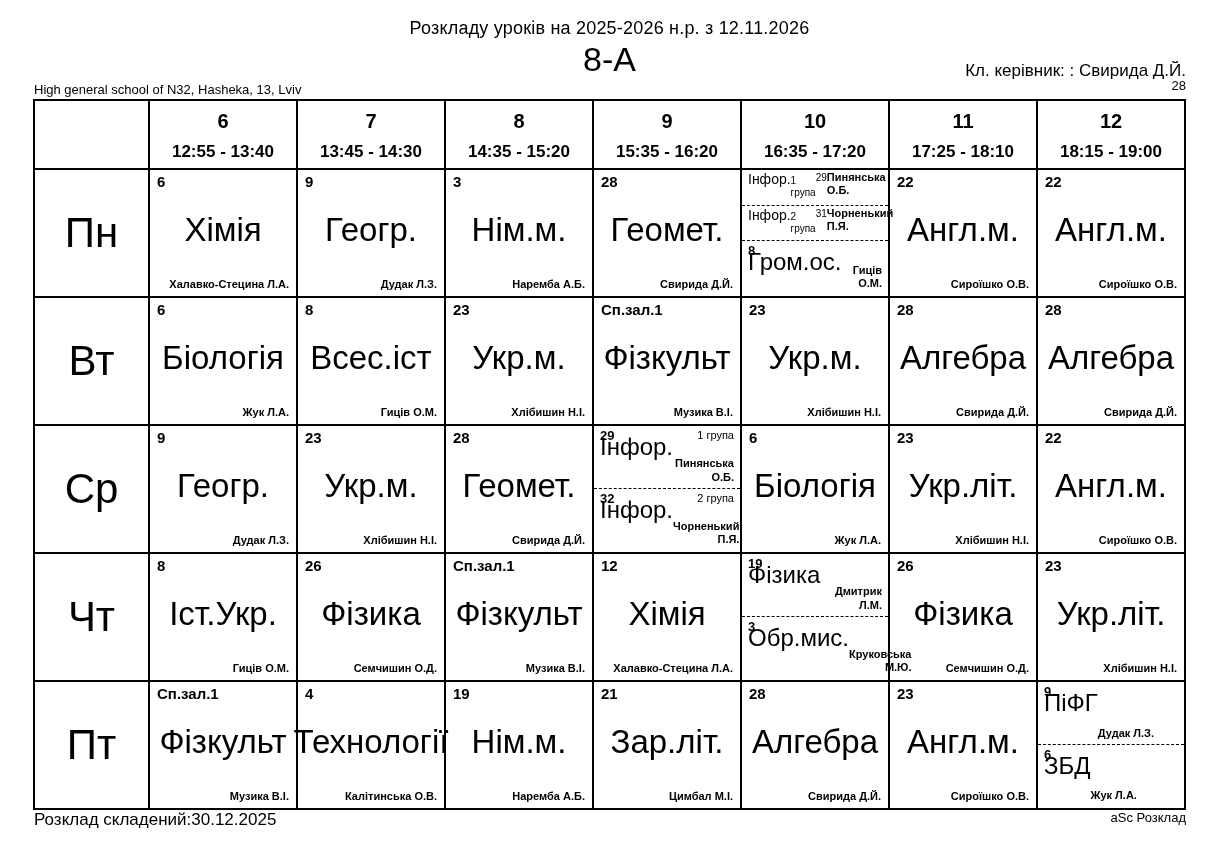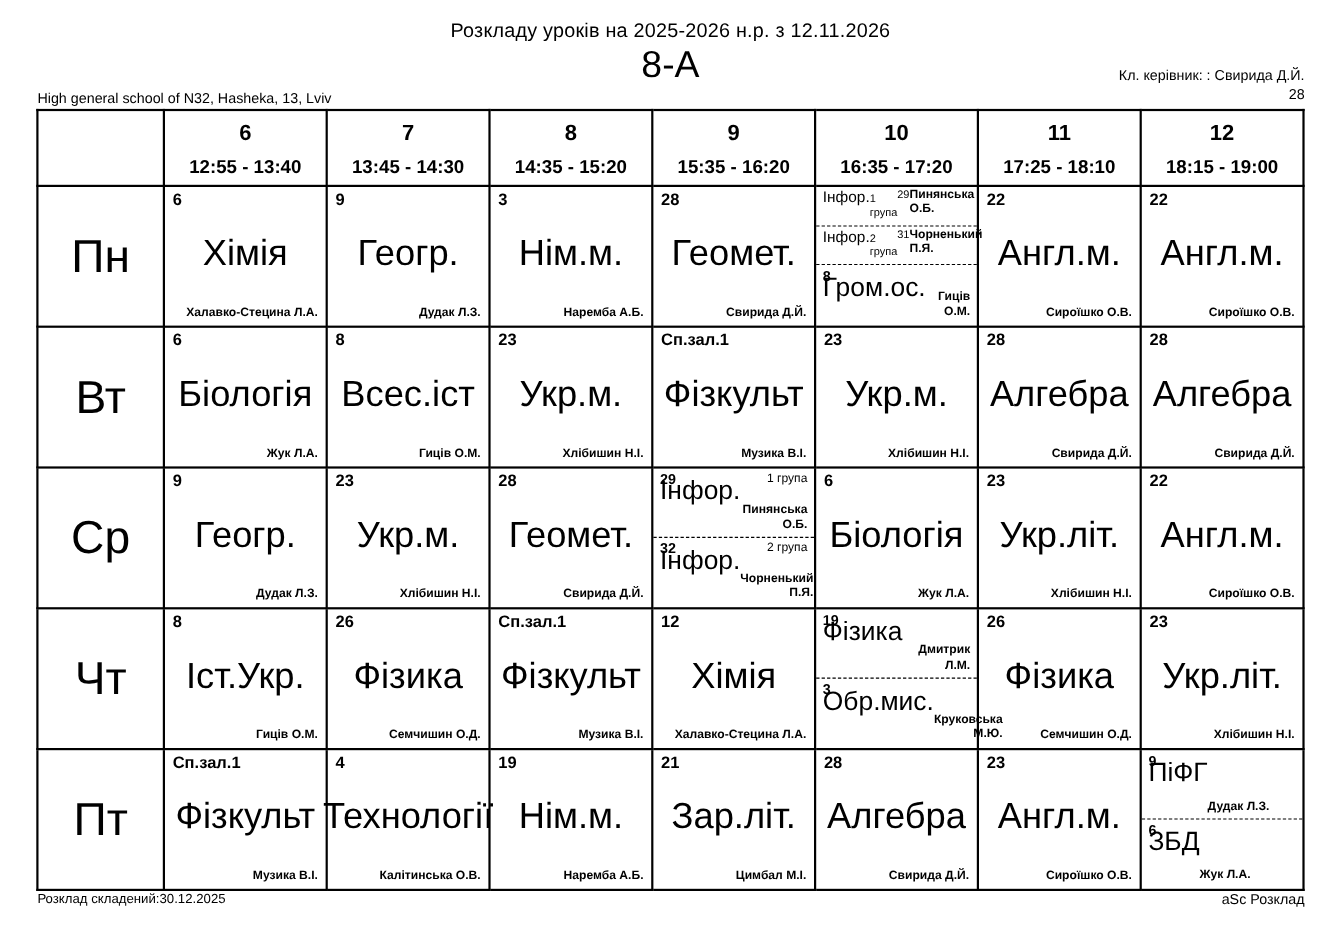--- a/index.html
+++ b/index.html
@@ -3,21 +3,21 @@
 <meta charset="utf-8">
 <style>
   * { margin:0; padding:0; box-sizing:border-box; }
   html,body { background:#fff; }
   body {
     width:1219px; height:863px; position:relative; overflow:hidden;
     font-family:"Liberation Sans", sans-serif; color:#000;
   }
   .title    { position:absolute; top:18px; left:0; width:100%; text-align:center; font-size:18px; letter-spacing:.2px; }
   .classname{ position:absolute; top:40px; left:0; width:100%; text-align:center; font-size:34px; }
-  .kl-line  { position:absolute; top:61px; right:33px; font-size:13px; }
+  .kl-line  { position:absolute; top:61px; right:33px; font-size:17px; }
   .page-num { position:absolute; top:78px; right:33px; font-size:13px; }
   .school   { position:absolute; top:82px; left:34px; font-size:13px; }
 
   table.timetable {
     position:absolute; top:99px; left:33px; width:1153px;
     border-collapse:collapse; table-layout:fixed;
   }
   table.timetable th, table.timetable td { border:2px solid #000; padding:0; }
   thead tr { height:69px; }
   tbody tr { height:128px; }
@@ -42,21 +42,21 @@
   .psubject{ text-align:center; font-size:24px; line-height:1.05; margin-top:6px; }
   .pteacher{ margin-top:auto; text-align:right; font-size:11px; font-weight:bold; line-height:1.25; padding-bottom:1px; }
 
   .part.compact { flex:0 0 35px; padding:1px 6px; }
   .cline { display:flex; justify-content:space-between; align-items:baseline; line-height:1.15; }
   .csubject { font-size:14px; }
   .cgroup   { font-size:10px; }
   .croom    { font-size:10px; }
   .cteacher { font-size:11px; font-weight:bold; }
 
-  .footer-left  { position:absolute; top:810px; left:34px;  font-size:12px; }
+  .footer-left  { position:absolute; top:810px; left:34px;  font-size:17px; }
   .footer-right { position:absolute; top:810px; right:33px; font-size:13px; }
 </style>
 </head>
 <body>
 
 <div class="title">Розкладу уроків на 2025-2026 н.р. з 12.11.2026</div>
 <div class="classname">8-А</div>
 <div class="kl-line">Кл. керівник: : Свирида Д.Й.</div>
 <div class="page-num">28</div>
 <div class="school">High general school of N32, Hasheka, 13, Lviv</div>

